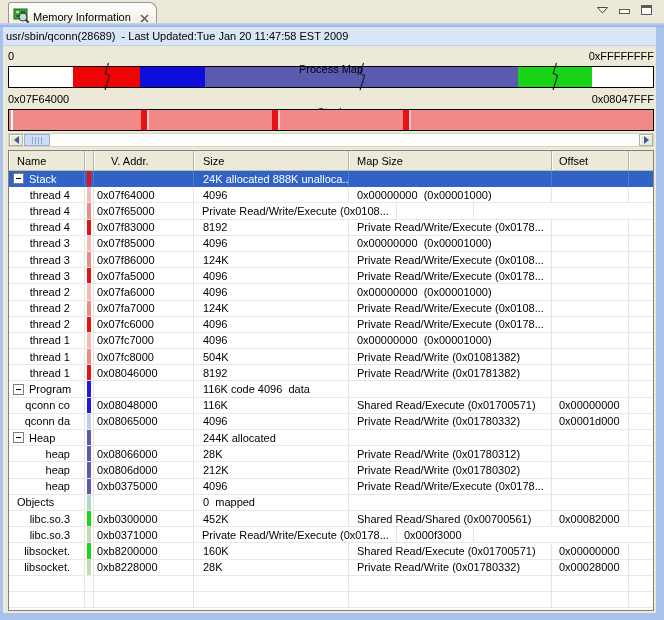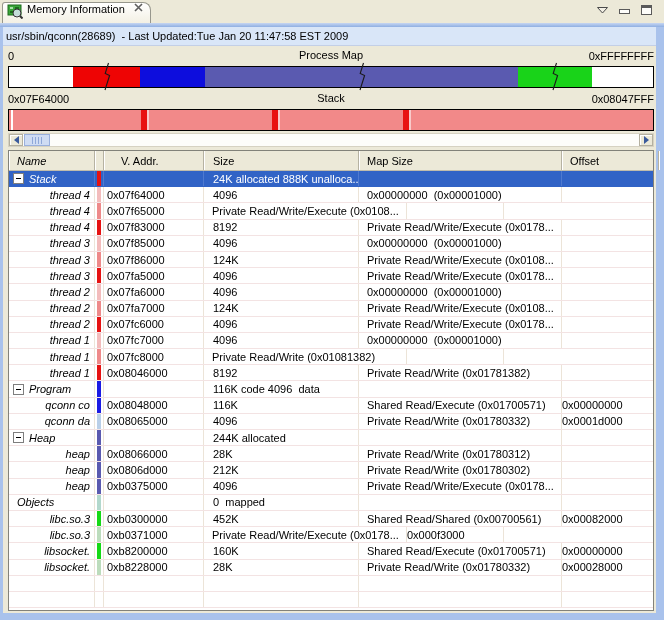--- a/index.html
+++ b/index.html
@@ -3,39 +3,39 @@
 <meta charset="utf-8">
 <style>
   html,body{margin:0;padding:0;background:#ece9d8;}
   #window{
     position:relative;width:664px;height:620px;overflow:hidden;
     background:#ece9d8;font-family:"Liberation Sans",sans-serif;color:#000;
   }
   
   .tab-bar{height:23px;background:#ece9d8;display:flex;align-items:flex-end;position:relative;}
   .tab{
-    height:21px;margin-left:2px;display:flex;align-items:flex-start;gap:4px;
+    height:21px;margin-left:8px;display:flex;align-items:flex-end;gap:4px;
     padding:0 7px 0 4px;background:linear-gradient(#ffffff,#f3f0e4);
     border:1px solid #97978d;border-bottom:none;border-radius:3px 8px 0 0;box-sizing:border-box;
   }
   .tab-title{font-size:11px;white-space:pre;}
   .tab-close{margin-left:5px;display:flex;align-items:center;}
   .view-controls{position:absolute;right:12px;top:5px;display:flex;gap:11px;align-items:center;}
   .underline{height:4px;background:linear-gradient(#c6d6f2,#8fafe2);}
   
   .frame{position:absolute;top:27px;left:0;right:0;bottom:0;box-sizing:border-box;
     border-left:3px solid #a9c2ec;border-right:8px solid #a9c2ec;border-bottom:7px solid #a9c2ec;
     background:#ece9d8;}
   .info-bar{height:18px;background:#d9e6f8;border-bottom:1px solid #c3cfe6;display:flex;align-items:center;
     padding-left:3px;font-size:11px;white-space:pre;}
   .content{position:absolute;top:19px;left:0;right:0;bottom:0;padding:3px 2px 0 5px;box-sizing:border-box;}
   
   .map-labels{position:relative;height:16px;font-size:11px;}
   .ml-left{position:absolute;left:0;top:1px;white-space:pre;}
-  .ml-center{position:absolute;left:0;right:0;top:0;text-align:center;white-space:pre;}
+  .ml-center{position:absolute;left:0;right:0;top:14px;text-align:center;white-space:pre;}
   .ml-right{position:absolute;right:0;top:1px;white-space:pre;}
   .pm-bar{height:20px;border:1px solid #000;display:flex;margin-top:1px;background:#fff;}
   .seg{height:100%;display:flex;align-items:center;justify-content:center;overflow:visible;}
   .seg svg{margin-top:0;}
   .stack-labels{margin-top:4px;}
   .stack-bar{height:20px;border:1px solid #000;position:relative;margin-top:1px;overflow:hidden;}
   .sliver{position:absolute;left:2px;top:0;bottom:0;width:2px;}
   .marker{position:absolute;top:0;bottom:0;width:6px;}
   .marker-gap{position:absolute;top:0;bottom:0;width:2px;background:#f8caca;}
   
@@ -51,28 +51,28 @@
   
   .table{margin-top:3px;border:1px solid #82827a;background:#fff;}
   .thead{height:19px;background:#ece9d8;border-bottom:1px solid #c0bcac;display:flex;font-size:11px;}
   .th{display:flex;align-items:center;padding-left:8px;border-right:1px solid #b6b2a2;
     box-shadow:inset 1px 0 0 #fff;box-sizing:border-box;white-space:pre;overflow:hidden;flex:none;}
   .th.c-vaddr{padding-left:17px;}
   .tbody{height:439px;overflow:hidden;background:#fff;}
   .trow{height:16.2px;display:flex;border-bottom:1px solid #f3e3e3;font-size:11px;box-sizing:border-box;}
   .cell{box-sizing:border-box;border-right:1px solid #ece4d8;overflow:hidden;white-space:pre;
     display:flex;align-items:center;flex:none;}
-  .c-name{width:86px;font-style:italic;}
+  .c-name{width:76px;}
   .c-stripe{width:9px;position:relative;}
   .c-vaddr{width:100px;padding-left:3px;}
   .c-size{width:155px;padding-left:9px;}
   .c-flags{width:203px;padding-left:8px;}
-  .c-offset{width:97px;}
+  .c-offset{width:77px;padding-left:7px;}
   .c-fill{flex:1 1 auto;border-right:none;}
-  .child .c-name{justify-content:flex-end;padding-right:4px;}
+  .child .c-name{justify-content:flex-end;padding-right:14px;}
   .group .c-name{padding-left:4px;gap:5px;}
   .group.no-icon .c-name{padding-left:8px;}
   .stripe-mark{position:absolute;left:2px;top:0;bottom:0;width:4px;}
   .trow.sel{background:#3163c6;color:#fff;border-bottom-color:#3163c6;}
   .trow.sel .cell{border-right-color:#4f7ad0;}
   .ebox{width:9px;height:9px;border:1px solid #7e7e7e;background:#fff;position:relative;flex:none;}
   .ebox::after{content:"";position:absolute;left:2px;right:2px;top:4px;height:1px;background:#000;}
 </style>
 </head>
 <body>
@@ -287,20 +287,21 @@
               <div class="cell c-vaddr">0x07fc7000</div>
               <div class="cell c-size">4096</div>
               <div class="cell c-flags">0x00000000  (0x00001000)</div>
               <div class="cell c-offset"></div>
               <div class="cell c-fill"></div>
             </div>
             <div class="trow child">
               <div class="cell c-name">thread 1</div>
               <div class="cell c-stripe"><i class="stripe-mark" style="background: rgb(238, 138, 138);"></i></div>
               <div class="cell c-vaddr">0x07fc8000</div>
+              <div class="cell c-size">504K</div>
               <div class="cell c-flags">Private Read/Write (0x01081382)</div>
               <div class="cell c-offset"></div>
               <div class="cell c-fill"></div>
             </div>
             <div class="trow child">
               <div class="cell c-name">thread 1</div>
               <div class="cell c-stripe"><i class="stripe-mark" style="background: rgb(230, 18, 18);"></i></div>
               <div class="cell c-vaddr">0x08046000</div>
               <div class="cell c-size">8192</div>
               <div class="cell c-flags">Private Read/Write (0x01781382)</div>

